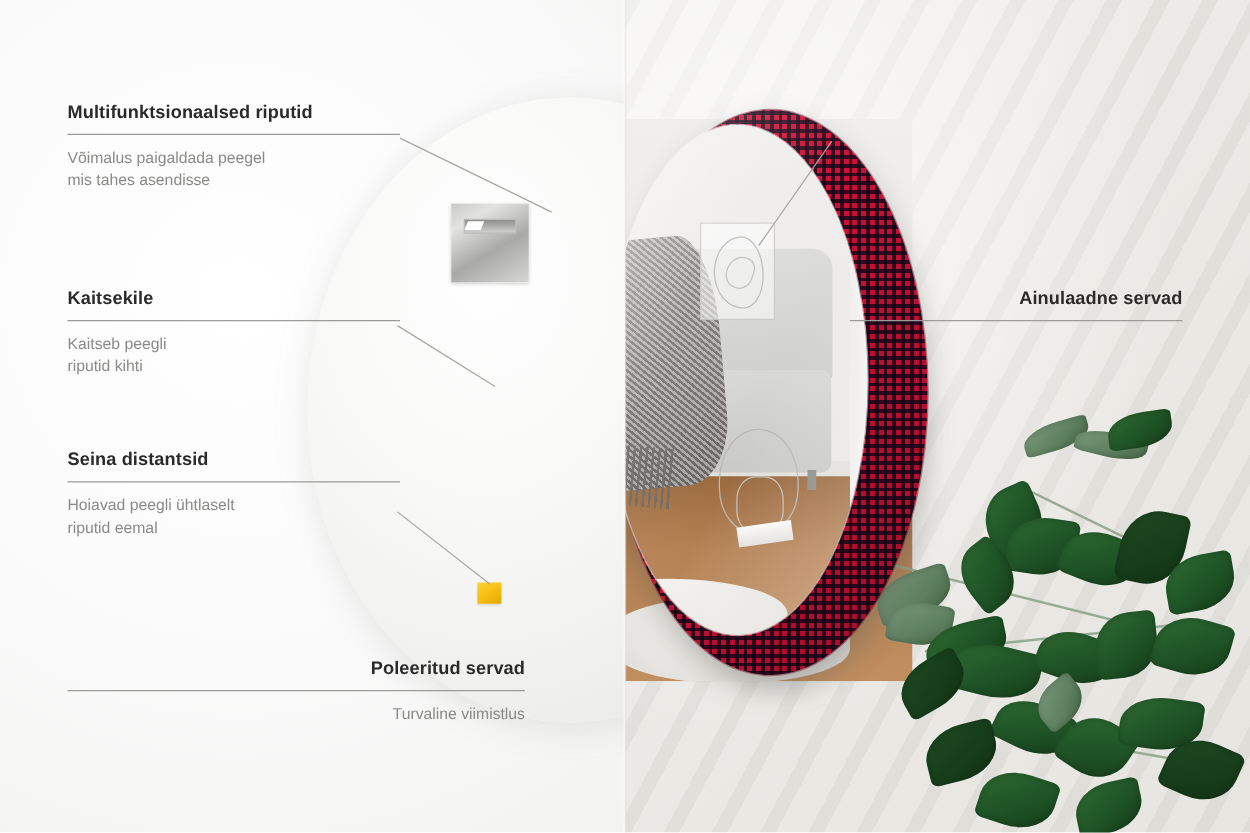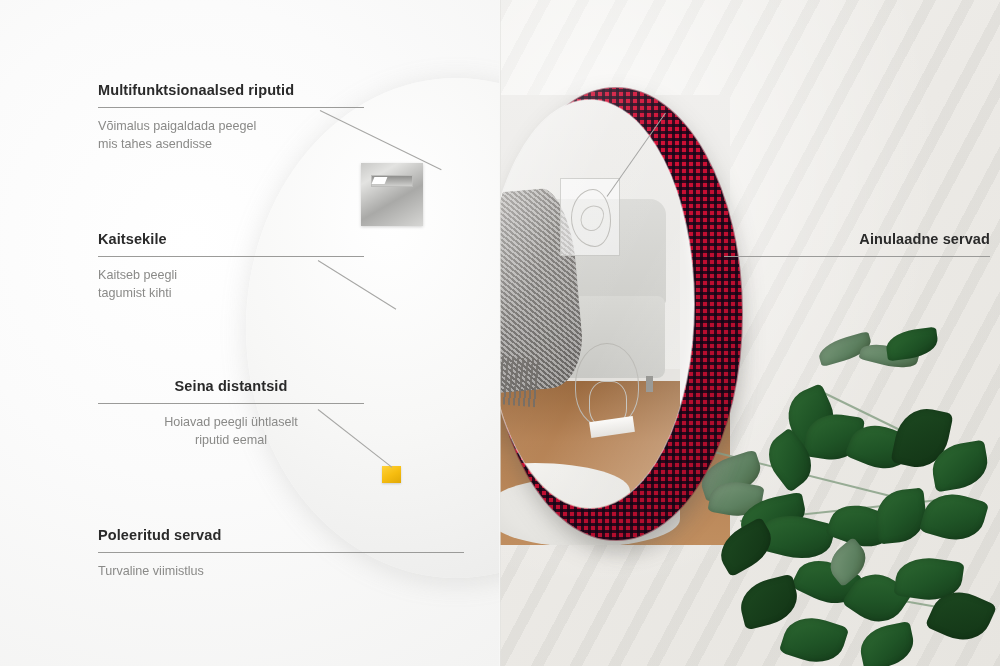--- a/index.html
+++ b/index.html
@@ -150,21 +150,21 @@
     position:absolute;
     background:linear-gradient(145deg,#2f6b33 0%,#1f5426 55%,#143a19 100%);
     border-radius:58% 12% 58% 12%;
     box-shadow:inset 0 0 6px rgba(0,0,0,.22);
   }
   .leaf.pale{background:linear-gradient(145deg,#7d9b7d 0%,#5d8060 60%,#44613f 100%);}
   .leaf.dark{background:linear-gradient(145deg,#1d4a21 0%,#123315 100%);}
   .stem{position:absolute;background:#8ea58c;height:2px;transform-origin:left center;opacity:.9;}
 
   
-  .callout{position:absolute;margin-left:44px;}
+  .callout{position:absolute;}
   .callout .title{
     font-size:14.5px;font-weight:700;color:#2a2a2a;letter-spacing:.1px;
     white-space:nowrap;
   }
   .callout .rule{
     height:1px;background:#9b9b99;margin-top:9px;
   }
   .callout .desc{
     margin-top:10px;font-size:12.6px;line-height:17.5px;color:#8a8a88;white-space:pre-line;
   }
@@ -278,31 +278,31 @@
     <div class="title">Multifunktsionaalsed riputid</div>
     <div class="rule"></div>
     <div class="desc">Võimalus paigaldada peegel
 mis tahes asendisse</div>
   </div>
 
   <div class="callout c-left" style="top:231px;">
     <div class="title">Kaitsekile</div>
     <div class="rule"></div>
     <div class="desc">Kaitseb peegli
-tagumist kihti</div>
-  </div>
-
-  <div class="callout c-left" style="top:378px;text-align:center;">
+riputid kihti</div>
+  </div>
+
+  <div class="callout c-left" style="top:360px;">
     <div class="title">Seina distantsid</div>
     <div class="rule"></div>
     <div class="desc">Hoiavad peegli ühtlaselt
 riputid eemal</div>
   </div>
 
-  <div class="callout c-left" style="top:527px;width:366px;">
+  <div class="callout c-left" style="top:527px;width:366px;text-align:right;">
     <div class="title">Poleeritud servad</div>
     <div class="rule"></div>
     <div class="desc">Turvaline viimistlus</div>
   </div>
 
 
   <div class="callout c-right" style="left:680px;top:231px;">
     <div class="title">Ainulaadne servad</div>
     <div class="rule"></div>
   </div>

